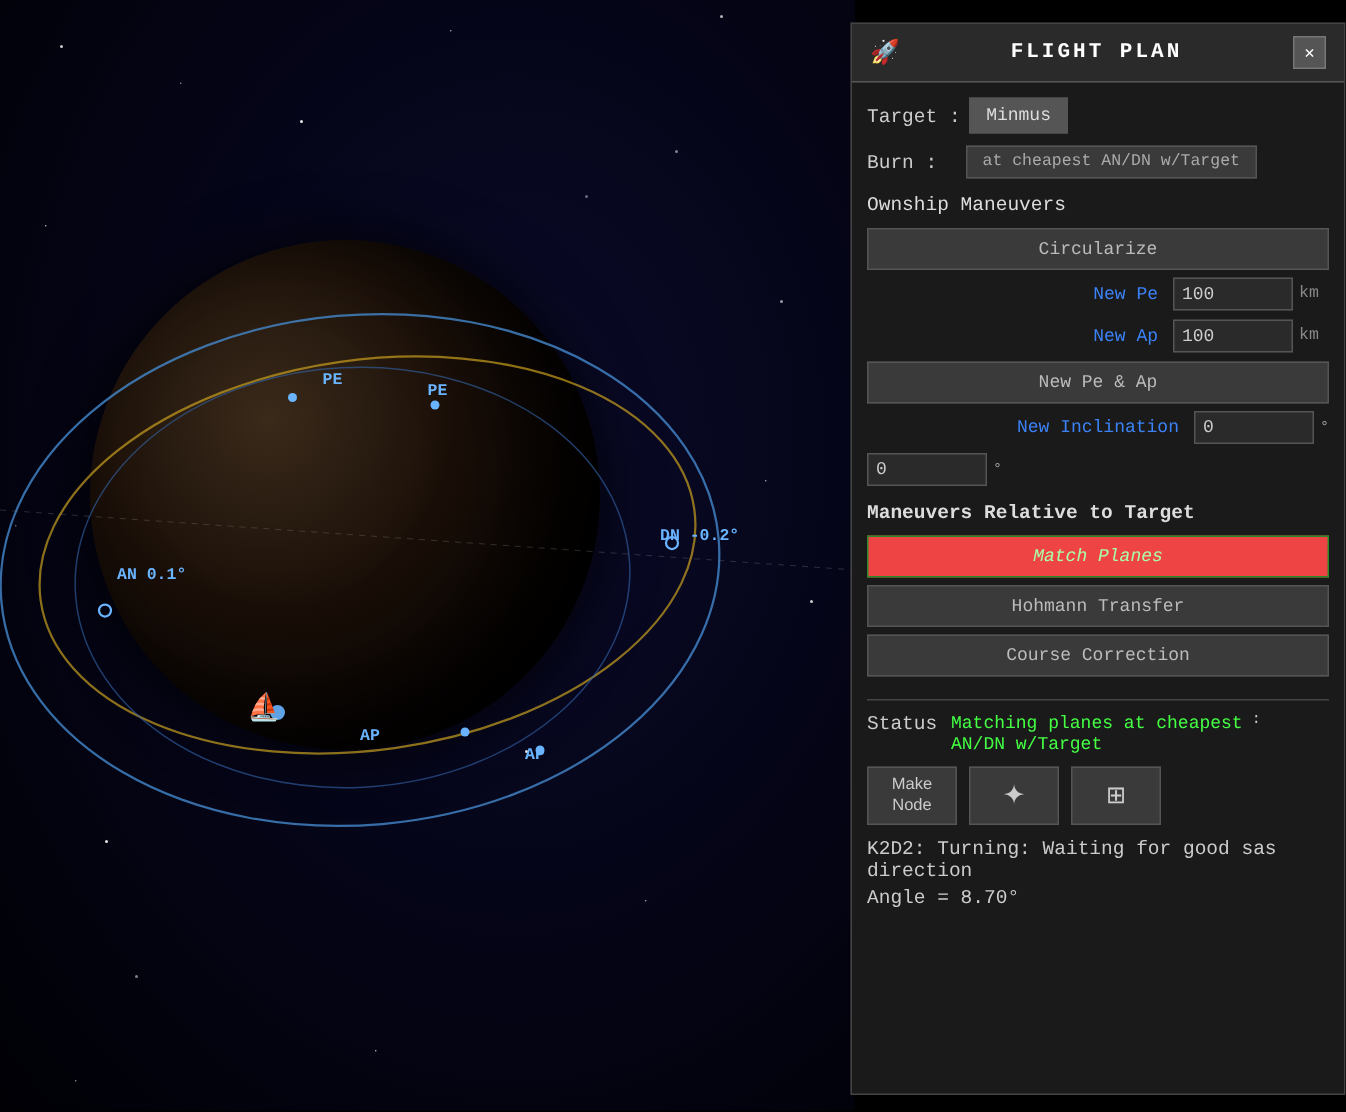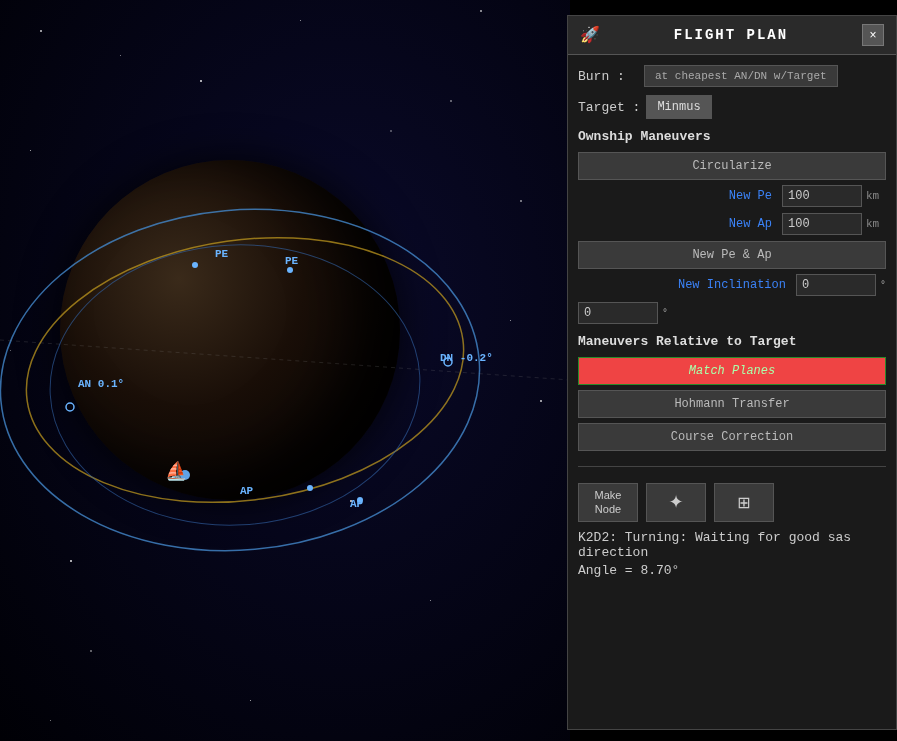--- a/index.html
+++ b/index.html
@@ -111,21 +111,21 @@
       font-size: 12px;
     }
 
     .field-value-btn.light {
       background: #555;
       color: #ddd;
     }
 
     .section-title {
       color: #ddd;
-      font-weight: bold;
+      font-weight: normal;
       margin: 10px 0 8px 0;
       font-size: 13px;
     }
 
     .full-btn {
       width: 100%;
       background: #3a3a3a;
       border: 1px solid #555;
       color: #bbb;
       padding: 6px;
@@ -330,28 +330,28 @@
   <div id="panel-header">
     <span id="panel-rocket">🚀</span>
     <span id="panel-title">FLIGHT PLAN</span>
     <button id="close-btn">×</button>
   </div>
 
   <div id="panel-body">
     
     
     <div class="field-row">
+      <span class="field-label">Target :</span>
+      <button class="field-value-btn light">Minmus</button>
+    </div>
+
+    
+    <div class="field-row">
       <span class="field-label">Burn :</span>
       <button class="field-value-btn" style="font-size:11px;">at cheapest AN/DN w/Target</button>
-    </div>
-
-    
-    <div class="field-row">
-      <span class="field-label">Target :</span>
-      <button class="field-value-btn light">Minmus</button>
     </div>
 
     
     <div class="section-title">Ownship Maneuvers</div>
 
     
     <button class="full-btn">Circularize</button>
 
     
     <div class="input-row">
@@ -390,20 +390,28 @@
     <button class="full-btn green">Match Planes</button>
 
     
     <button class="full-btn">Hohmann Transfer</button>
 
     
     <button class="full-btn">Course Correction</button>
 
     
     <div id="status-section">
+      <div class="status-row">
+        <span class="status-label">Status</span>
+        <span class="status-text">
+          <span>Matching planes at cheapest</span><br>
+          <span>AN/DN w/Target</span>
+        </span>
+        <span style="color:#ccc;font-size:10px;"> :</span>
+      </div>
 
       <div id="bottom-icons">
         <button class="make-node-btn">Make<br>Node</button>
         <button class="icon-btn" style="font-size:18px;">✦</button>
         <button class="icon-btn" style="font-size:16px;">⊞</button>
       </div>
 
       <div class="status-info-text">
         <span>K2D2: Turning: Waiting for good sas</span>
         <br>

